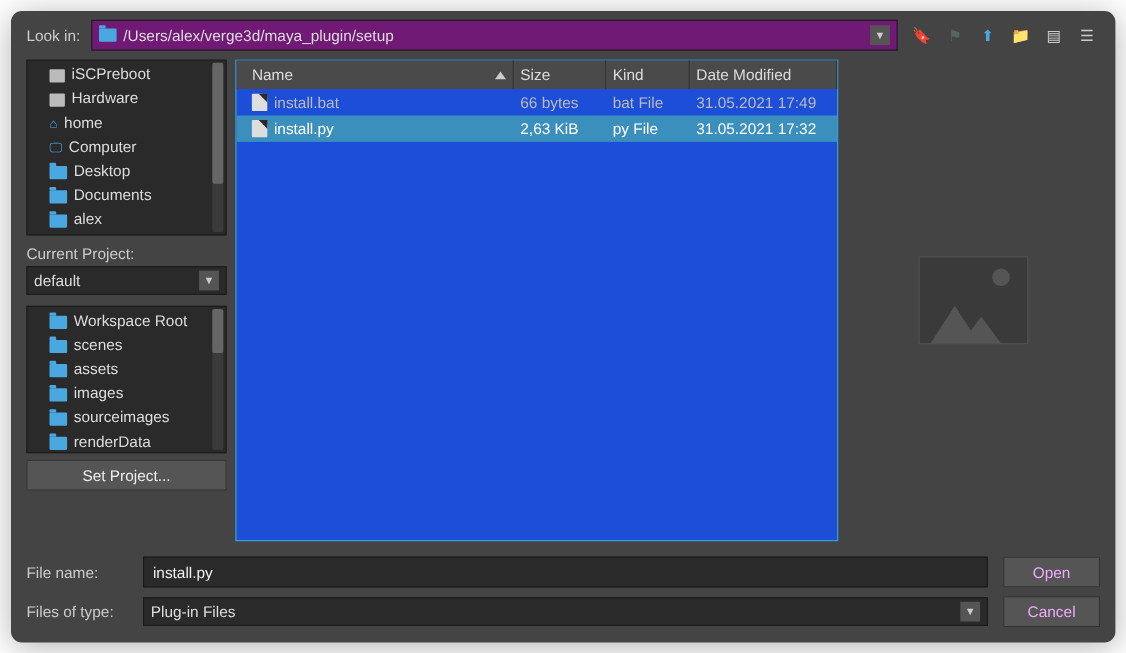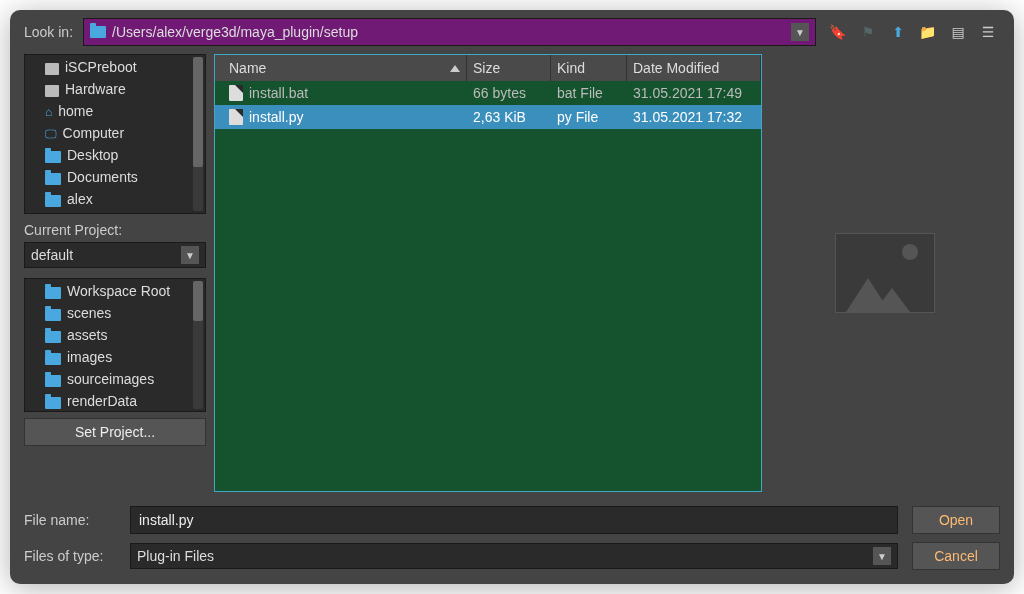--- a/index.html
+++ b/index.html
@@ -23,42 +23,42 @@
 .sec-lbl { color:#ccc; margin:4px 0 4px 0; font-size:14px; }
 .listbox { background:#2a2a2a; border:1px solid #1a1a1a; overflow:hidden; position:relative;}
 .list { overflow:hidden; }
 .list .li { display:flex; align-items:flex-end; gap:6px; padding:2px 20px; height:22px; white-space:nowrap; cursor:pointer;}
 .scroll { position:absolute; right:2px; top:2px; bottom:2px; width:10px; }
 .scroll .track { background:#3a3a3a; width:10px; height:100%; border-radius:2px; }
 .scroll .thumb { position:absolute; background:#666; width:10px; border-radius:2px; }
 .combo { background:#2a2a2a; border:1px solid #1a1a1a; height:26px; display:flex; align-items:center; padding:0 6px; color:#ddd; font-size:14px; }
 .combo .drop { margin-left:auto; width:18px; height:18px; background:#555; display:flex; align-items:center; justify-content:center; color:#ccc; font-size:10px;}
 .setproj { background:#555; border:1px solid #333; color:#eee; height:28px; margin-top:6px; font-size:14px; cursor:pointer;}
-.center { flex:1; background:#14532d; border:1px solid #3fa7c4; display:flex; flex-direction:column; }
+.center { flex:1; background:#1d4ed8; border:1px solid #3fa7c4; display:flex; flex-direction:column; }
 .cols { display:flex; background:#4a4a4a; height:26px; color:#ddd; font-size:14px; align-items:stretch; padding-left:8px;}
 .col { display:flex; align-items:center; padding:0 6px; border-right:1px solid #333; }
 .col.sort { justify-content:space-between;}
 .c-name{flex:0 0 244px;} .c-size{flex:0 0 84px;} .c-kind{flex:0 0 76px;} .c-date{flex:1;}
 .rows { flex:1; overflow:auto;}
 .row { display:flex; height:24px; align-items:center; color:#bbb; font-size:14px; padding-left:8px;}
 .row.sel { background:#3b8fbd; color:#fff; }
 .row .cell { padding:0 6px; overflow:hidden; white-space:nowrap; }
 .row .ic { width:14px; height:16px; background:#ddd; margin-right:6px; border-radius:1px; position:relative; flex:none;}
 .row .ic::after { content:""; position:absolute; right:0; top:0; border-width:4px; border-style:solid; border-color:#2a2a2a #2a2a2a transparent transparent;}
 .row .cn{flex:0 0 244px; display:flex; align-items:center;} .row .cs{flex:0 0 84px;} .row .ck{flex:0 0 76px;} .row .cd{flex:1;}
 .preview { width:230px; display:flex; align-items:center; justify-content:center; }
 .phold { width:100px; height:80px; border:1px solid #555; background:#3a3a3a; position:relative; }
 .phold .sun{ position:absolute; top:10px; right:16px; width:16px; height:16px; border-radius:50%; background:#555;}
 .phold .mtn{ position:absolute; bottom:0; left:10px; width:0;height:0; border-left:22px solid transparent; border-right:22px solid transparent; border-bottom:34px solid #555;}
 .phold .mtn2{ position:absolute; bottom:0; left:38px; width:0;height:0; border-left:18px solid transparent; border-right:18px solid transparent; border-bottom:24px solid #555;}
 .footer { padding:6px 14px 14px 14px; display:flex; flex-direction:column; gap:8px; }
 .frow { display:flex; align-items:center; gap:14px; }
 .frow .lbl { width:92px; }
 .txt { flex:1; background:#2a2a2a; border:1px solid #1a1a1a; height:28px; color:#eee; font-size:14px; padding:0 8px; }
-.btn { width:88px; height:28px; background:#555; border:1px solid #333; color:#fdba74; font-size:14px; cursor:pointer;}
+.btn { width:88px; height:28px; background:#555; border:1px solid #333; color:#f0abfc; font-size:14px; cursor:pointer;}
 .disk-ico { width:14px; height:12px; background:#bbb; border-radius:1px; }
 .home-ico { color:#4aa8e0; font-size:12px; }
 .mon-ico { color:#4aa8e0; font-size:12px; }
 .sort-tri { width:0;height:0;border-left:5px solid transparent;border-right:5px solid transparent;border-bottom:7px solid #ccc;}
 </style>
 </head>
 <body>
 
 <div class="window">
 

